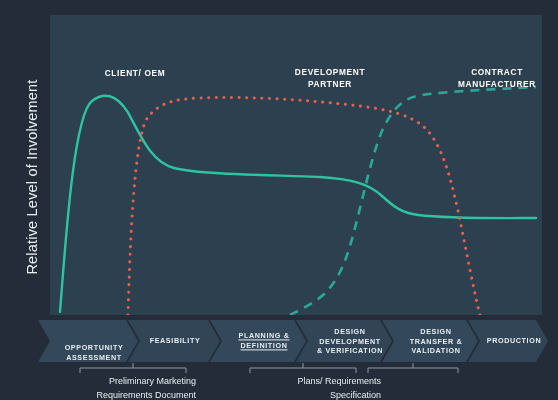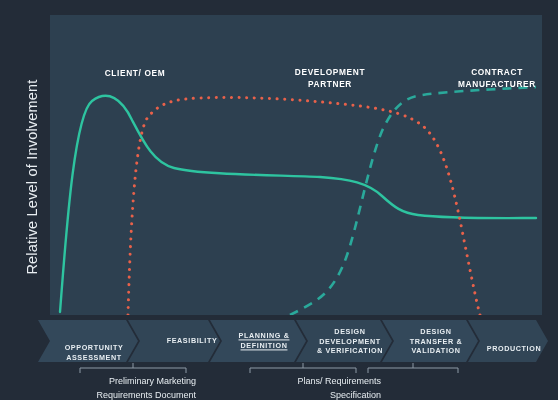--- a/index.html
+++ b/index.html
@@ -136,30 +136,30 @@
       <polygon fill="#33485a" points="0,0 88,0 100,21 88,42 0,42 12,21"></polygon>
       <polygon fill="#314556" points="90,0 170,0 182,21 170,42 90,42 102,21"></polygon>
       <polygon fill="#33485a" points="172,0 256,0 268,21 256,42 172,42 184,21"></polygon>
       <polygon fill="#314556" points="258,0 342,0 354,21 342,42 258,42 270,21"></polygon>
       <polygon fill="#33485a" points="344,0 428,0 440,21 428,42 344,42 356,21"></polygon>
       <polygon fill="#314556" points="430,0 498,0 510,21 498,42 430,42 442,21"></polygon>
     </svg>
 
     <div class="phase-label" style="left:12px;width:88px;margin-top:12px;">OPPORTUNITY
 ASSESSMENT</div>
-    <div class="phase-label" style="left:113px;width:82px;">FEASIBILITY</div>
+    <div class="phase-label" style="left:96px;width:82px;">FEASIBILITY</div>
     <div class="phase-label" style="left:184px;width:84px;text-decoration:underline;">PLANNING &amp;
 DEFINITION</div>
     <div class="phase-label" style="left:270px;width:84px;">DESIGN
 DEVELOPMENT
 &amp; VERIFICATION</div>
     <div class="phase-label" style="left:356px;width:84px;">DESIGN
 TRANSFER &amp;
 VALIDATION</div>
-    <div class="phase-label" style="left:442px;width:68px;margin-top:8px;">PRODUCTION</div>
+    <div class="phase-label" style="left:442px;width:68px;">PRODUCTION</div>
   </div>
 
   <div class="deliverables">
     <svg viewBox="0 0 510 37" preserveAspectRatio="none">
       <g stroke="#8e9aa6" stroke-width="1" fill="none">
 
         <path d="M42 10 L42 5 L148 5 L148 10 M95 5 L95 0"></path>
 
         <path d="M212 10 L212 5 L318 5 L318 10 M265 5 L265 0"></path>
 

